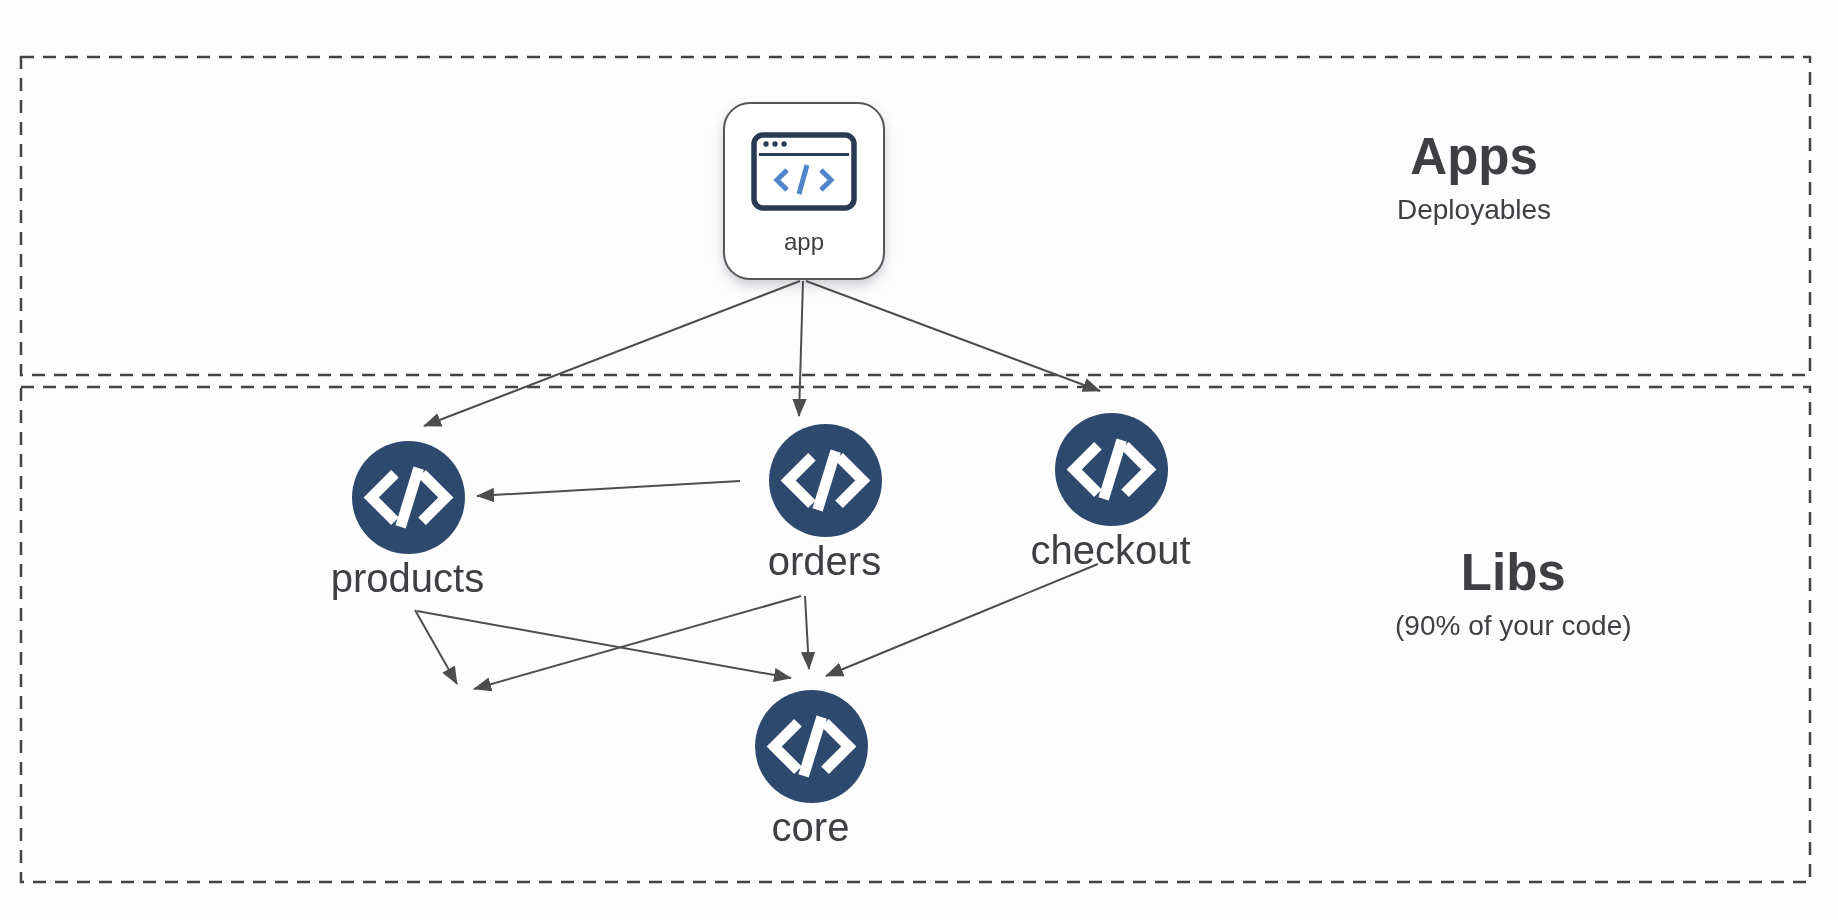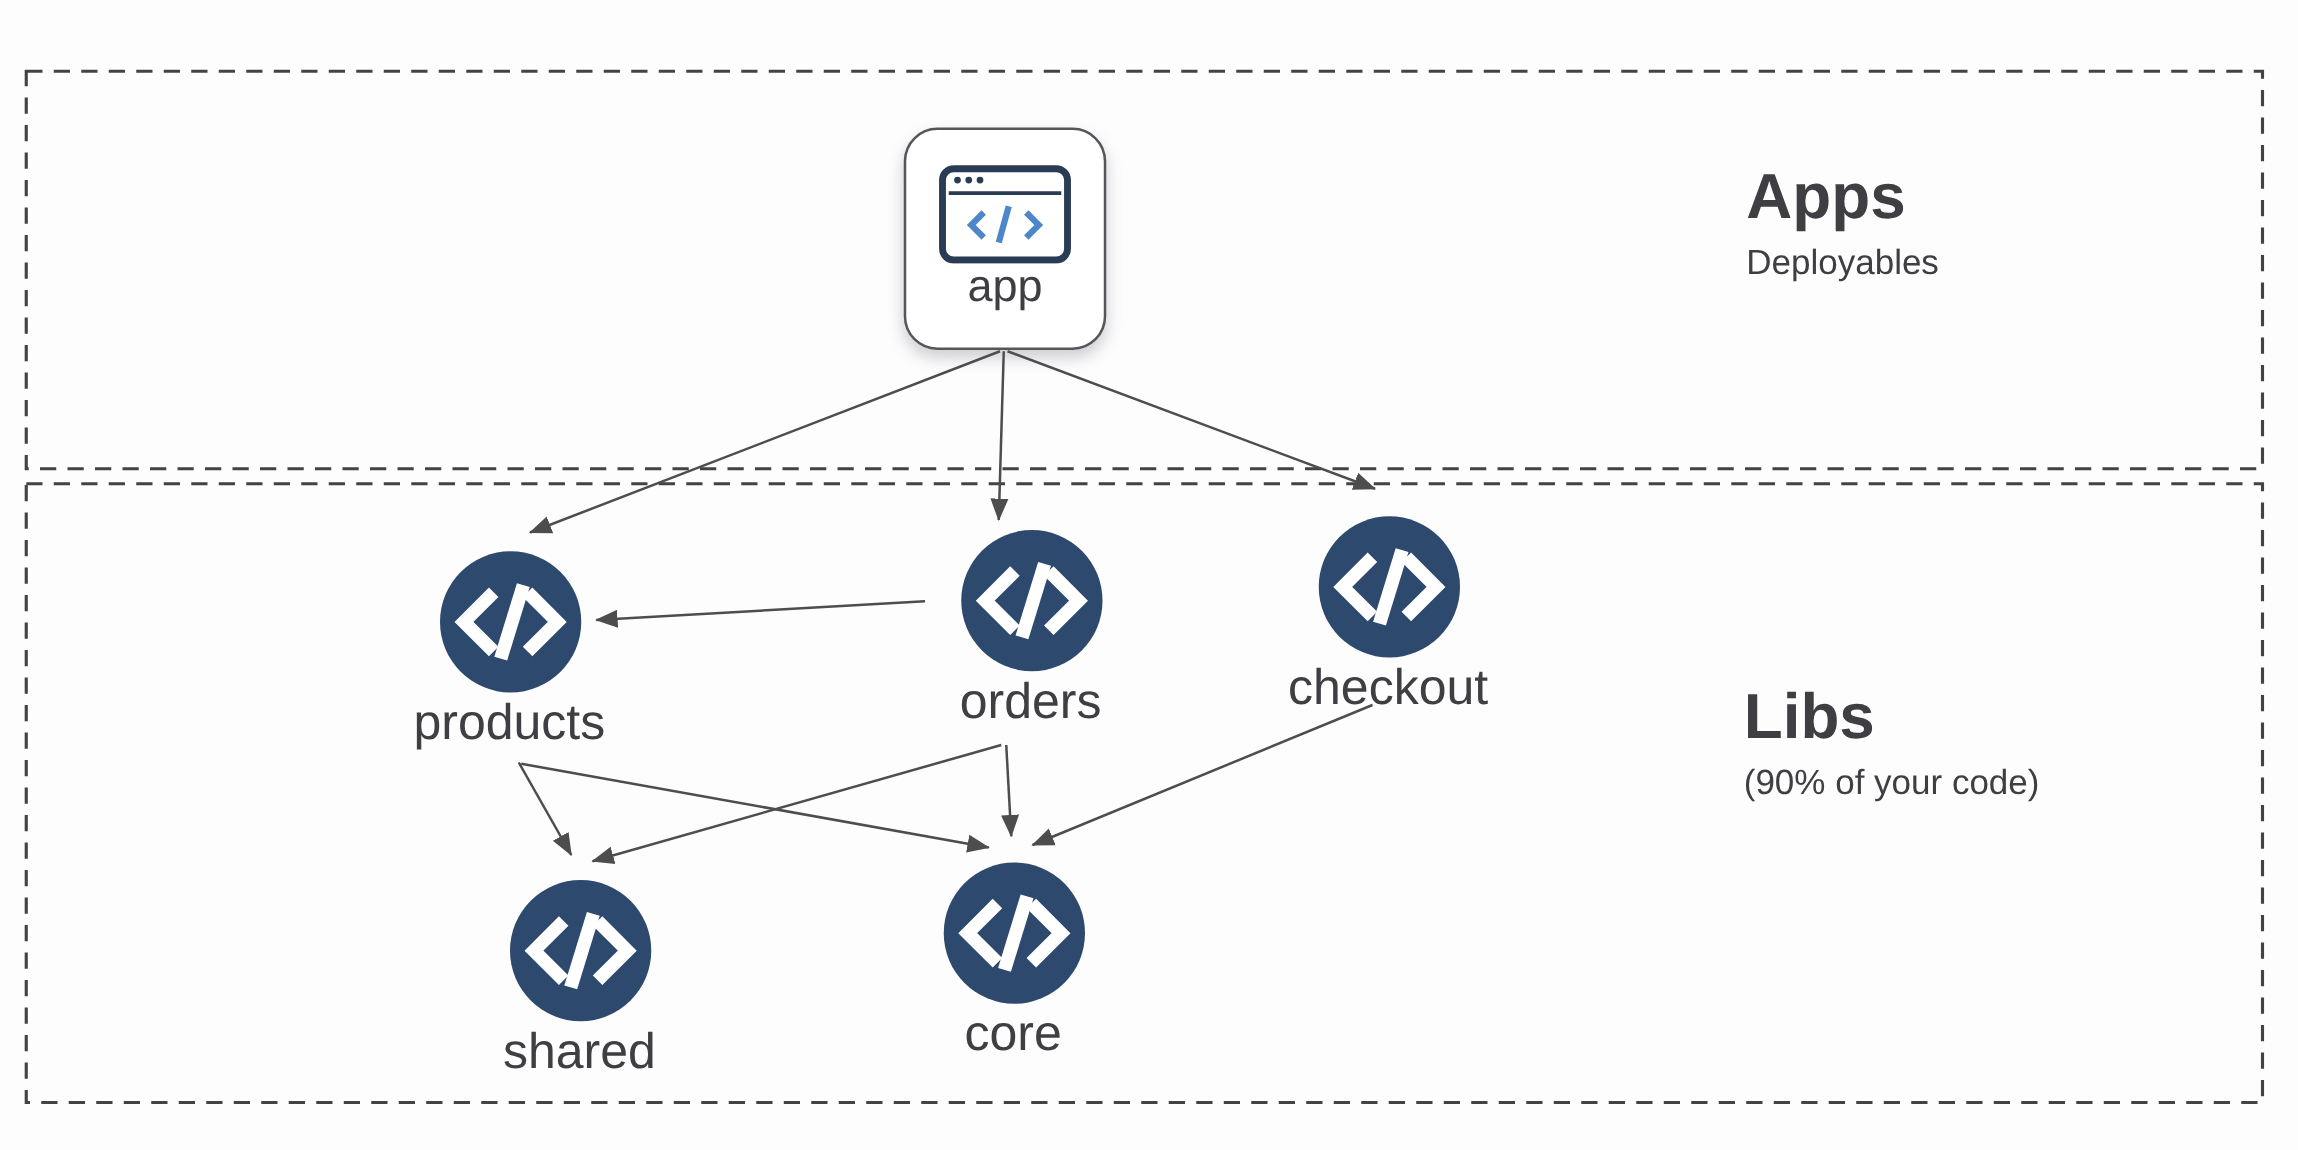--- a/index.html
+++ b/index.html
@@ -21,35 +21,35 @@
   }
   #edge-layer{position:absolute;left:0;top:0;width:1838px;height:920px;}
 
   
   .app-card{
     position:absolute;left:723px;top:102px;width:162px;height:178px;
     background:#fff;border:2.5px solid var(--card-border);border-radius:27px;
     box-shadow:0 6px 12px rgba(90,90,100,.28);
     display:flex;flex-direction:column;align-items:center;padding-top:28px;
   }
-  .app-label{font-size:36px;line-height:1;color:var(--text-dark);}
+  .app-label{margin-top:19px;font-size:24px;line-height:1;color:var(--text-dark);}
 
   
   .lib-node{position:absolute;width:113px;height:113px;}
   .lib-circle{width:113px;height:113px;border-radius:50%;background:var(--node-fill);
     display:flex;align-items:center;justify-content:center;}
   .code-glyph{width:113px;height:113px;}
   .lib-label{
     position:absolute;top:117px;left:56px;transform:translateX(-50%);
     font-size:40px;line-height:1;white-space:nowrap;color:var(--text-dark);
   }
 
   
   .section-head{position:absolute;}
-  .section-head .title{font-size:51px;font-weight:bold;line-height:53px;color:var(--text-dark);}
+  .section-head .title{font-size:51px;font-weight:bold;line-height:53px;color:var(--text-dark);text-align:center;}
   .section-head .subtitle{font-size:28px;line-height:44px;margin-top:5px;color:var(--text-dark);}
   .apps-head{left:1397px;top:130px;}
   .libs-head{left:1395px;top:517px;margin-top:29px;}
 </style>
 </head>
 <body>
 
 <div class="canvas">
 
   <svg id="edge-layer" width="1838" height="920" viewBox="0 0 1838 920">
@@ -126,32 +126,20 @@
         <svg class="code-glyph" viewBox="0 0 100 100">
           <g fill="none" stroke="#ffffff" stroke-width="9.5">
             <polyline points="38,29 17,50 38,71"></polyline>
             <line x1="59" y1="24" x2="43" y2="76"></line>
             <polyline points="62,29 83,50 62,71"></polyline>
           </g>
         </svg>
       </div>
       <div class="lib-label">checkout</div>
     </div>
-    <div class="lib-node" style="left: 407.5px; top: 703.5px;">
-      <div class="lib-circle">
-        <svg class="code-glyph" viewBox="0 0 100 100">
-          <g fill="none" stroke="#ffffff" stroke-width="9.5">
-            <polyline points="38,29 17,50 38,71"></polyline>
-            <line x1="59" y1="24" x2="43" y2="76"></line>
-            <polyline points="62,29 83,50 62,71"></polyline>
-          </g>
-        </svg>
-      </div>
-      <div class="lib-label">shared</div>
-    </div>
     <div class="lib-node" style="left: 754.5px; top: 689.5px; text-decoration: underline;">
       <div class="lib-circle">
         <svg class="code-glyph" viewBox="0 0 100 100">
           <g fill="none" stroke="#ffffff" stroke-width="9.5">
             <polyline points="38,29 17,50 38,71"></polyline>
             <line x1="59" y1="24" x2="43" y2="76"></line>
             <polyline points="62,29 83,50 62,71"></polyline>
           </g>
         </svg>
       </div>

